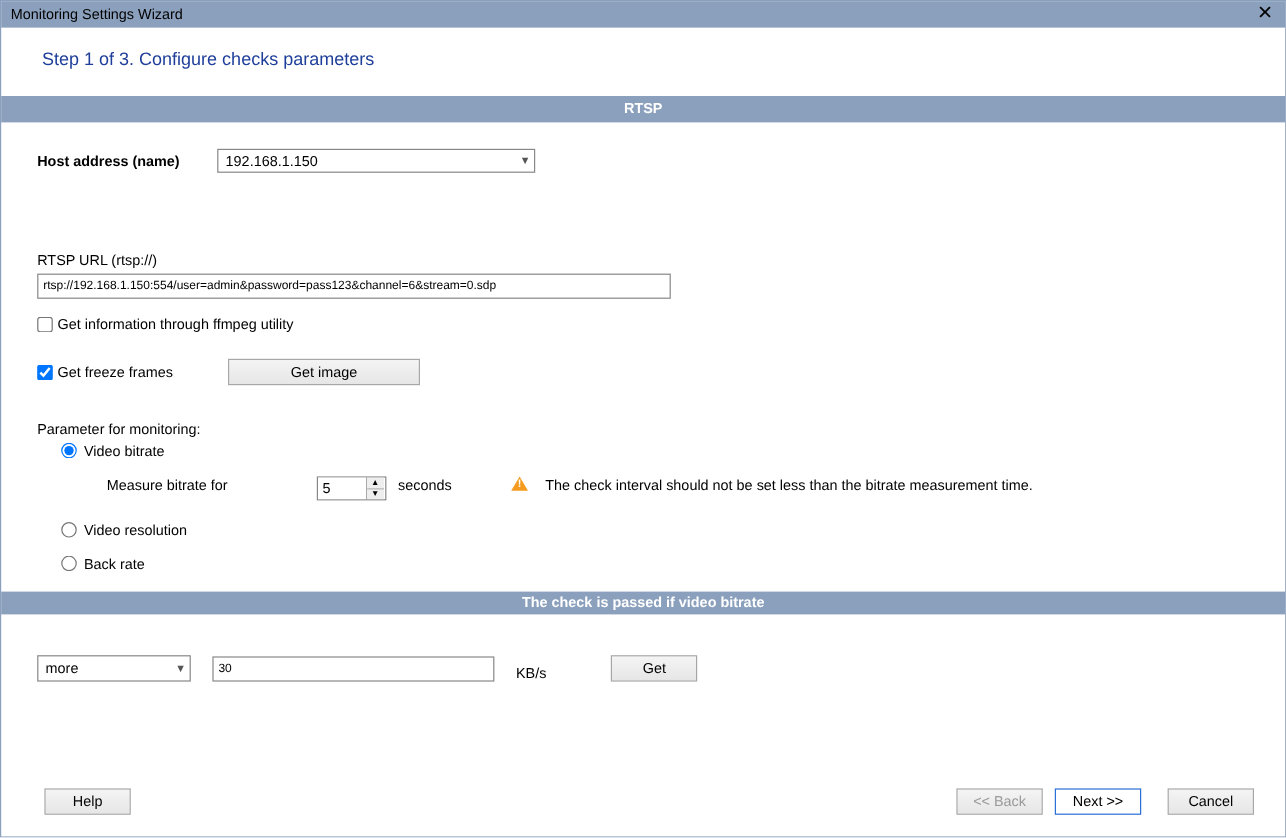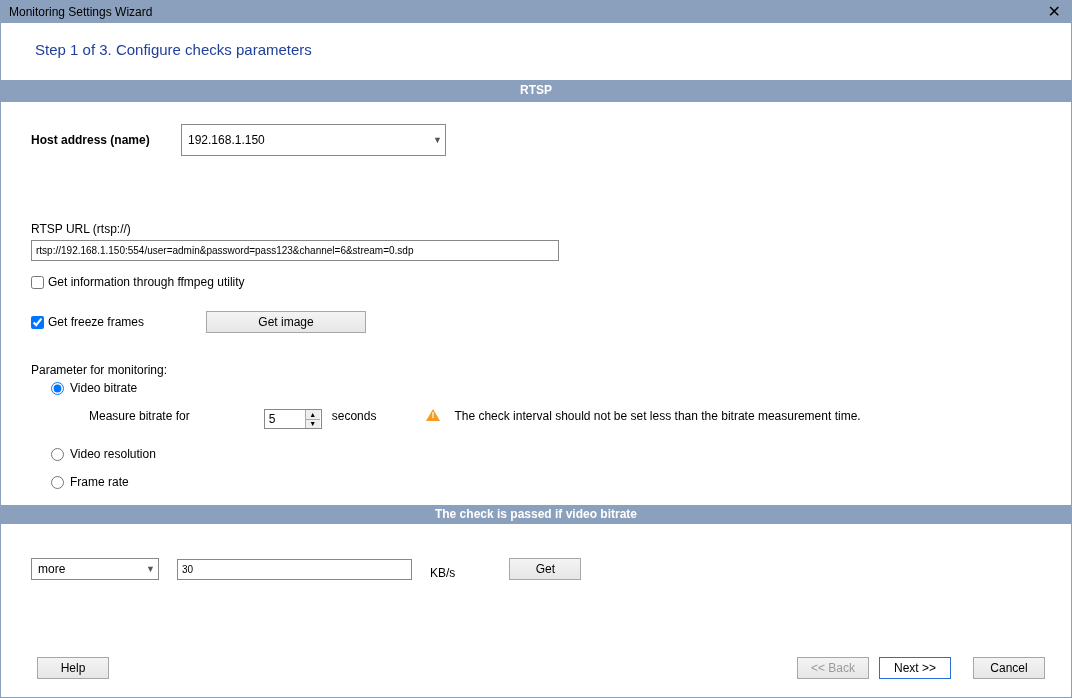--- a/index.html
+++ b/index.html
@@ -63,21 +63,21 @@
     margin-bottom: 20px;
   }
   .label-host {
     font-weight: bold;
     width: 150px;
     font-size: 12px;
   }
   .combo {
     position: relative;
     width: 265px;
-    height: 32px;
+    height: 20px;
     border: 1px solid #888;
     background: #fff;
     display: flex;
     align-items: center;
     padding: 0 18px 0 6px;
     font-size: 12px;
   }
   .combo .chev {
     position: absolute;
     right: 3px;
@@ -118,21 +118,21 @@
     cursor: pointer;
     min-width: 72px;
   }
   .btn:disabled {
     color: #9a9a9a;
     cursor: default;
   }
   .btn.get-image { width: 160px; }
   .radio-group { margin-left: 20px; margin-top: 4px; }
   .radio-row {
-    display: flex; align-items: center; gap: 6px;
+    display: flex; gap: 6px;
     margin-bottom: 14px;
     font-size: 12px;
   }
   .measure-row {
     display: flex; align-items: flex-start; gap: 10px;
     margin: 0 0 18px 38px;
     font-size: 12px;
   }
   .spinner {
     display: flex;
@@ -217,21 +217,21 @@
 
     <div class="gap-sm"></div>
 
     <div class="cb-row">
       <input type="checkbox" id="ffm" style="">
       <label for="ffm">Get information through ffmpeg utility</label>
     </div>
 
     <div style="height:14px"></div>
 
-    <div class="cb-row" style="gap:62px;">
+    <div class="cb-row" style="gap:46px;">
       <span style="display:flex;align-items:center;gap:4px;">
         <input type="checkbox" id="frz" checked="" style="">
         <label for="frz">Get freeze frames</label>
       </span>
       <button class="btn get-image">Get image</button>
     </div>
 
     <div class="gap-md"></div>
 
     <div class="normal-label">Parameter for monitoring:</div>
@@ -257,21 +257,21 @@
         <span class="warn-icon"></span>
         <span>The check interval should not be set less than the bitrate measurement time.</span>
       </div>
 
       <div class="radio-row">
         <input type="radio" name="param" id="r2" style="">
         <label for="r2">Video resolution</label>
       </div>
       <div class="radio-row" style="margin-bottom:6px;">
         <input type="radio" name="param" id="r3" style="">
-        <label for="r3">Frame rate</label>
+        <label for="r3">Back rate</label>
       </div>
     </div>
   </div>
 
   <div class="section-band small">The check is passed if video bitrate</div>
 
   <div class="pass-section">
     <div style="height:16px"></div>
     <div class="pass-row">
       <div class="combo small">

